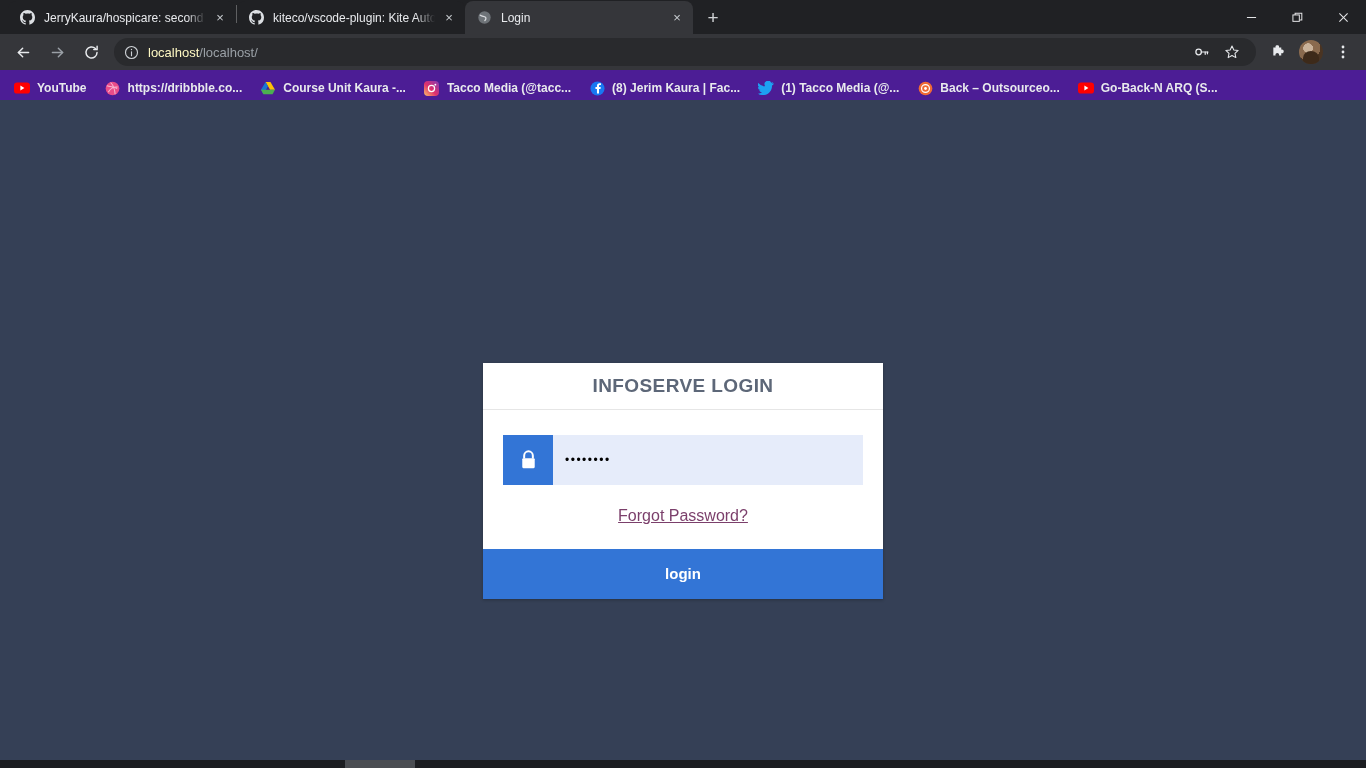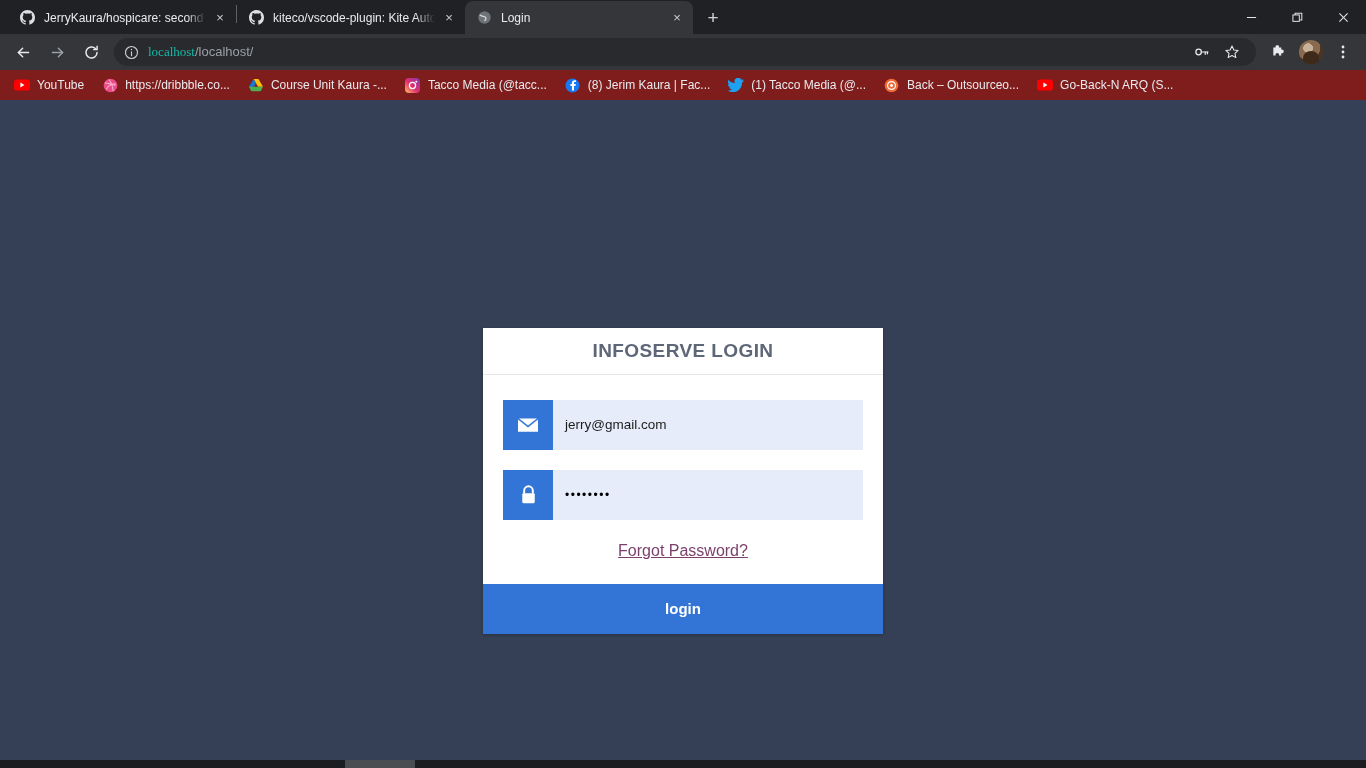--- a/index.html
+++ b/index.html
@@ -75,21 +75,21 @@
     flex: 1 1 auto; height: 28px; background: #292a2d;
     border-radius: 14px; display: flex; align-items: center;
     padding: 0 10px 0 8px; margin: 0 6px 0 4px;
   }
   .omni-info {
     width: 18px; height: 18px; flex: 0 0 18px; margin-right: 8px;
     display: flex; align-items: center; justify-content: center;
     color: #cdd1d5;
   }
   .omni-url { font-size: 13px; color: #9aa0a6; white-space: nowrap; }
-  .omni-url b { color: #14b8a6; font-weight: 400; font-family: Liberation Serif, serif; }
+  .omni-url b { color: #fef9c3; font-weight: 400; }
   .omni-actions { display: flex; align-items: center; gap: 2px; }
   .omni-ic {
     width: 28px; height: 28px; display: flex;
     align-items: center; justify-content: center; color: #e8eaed;
   }
   .tb-ic {
     width: 30px; height: 30px; display: flex;
     align-items: center; justify-content: center; color: #e8eaed;
     margin-left: 2px;
   }
@@ -99,23 +99,24 @@
     margin: 0 2px;
     position: relative; overflow: hidden;
   }
   .avatar::after {
     content: ""; position: absolute; left: 4px; top: 11px;
     width: 16px; height: 14px; border-radius: 50% 50% 0 0;
     background: #3d2a1a;
   }
 
   .bookmarks {
-    height: 30px; background: #7f1d1d;
-    display: flex; align-items: center; padding: 0 6px;
+    height: 30px; background: #4c1d95;
+    display: flex; align-items: flex-end; padding: 0 6px;
     overflow: hidden;
+    font-weight: bold;
   }
   .bm {
     display: flex; align-items: center; height: 24px;
     padding: 0 8px; border-radius: 4px; margin-right: 2px;
     white-space: nowrap; flex: 0 0 auto;
   }
   .bm-ic {
     width: 16px; height: 16px; flex: 0 0 16px; margin-right: 7px;
     display: flex; align-items: center; justify-content: center;
   }
@@ -406,29 +407,20 @@
     <div class="page">
 
       <div class="card">
 
         <div class="card-head">
           <div class="card-title">INFOSERVE LOGIN</div>
         </div>
 
         <div class="card-body">
 
-          <div class="field">
-            <div class="field-icon">
-              <svg width="20" height="16" viewBox="0 0 22 17" fill="#ffffff">
-                <path d="M1.2 1.3h19.6L11 9.1z"></path>
-                <path d="M0 2.4l11 8.9 11-8.9V16H0z" fill="#ffffff"></path>
-              </svg>
-            </div>
-            <div class="field-input" placeholder="Email">jerry@gmail.com</div>
-          </div>
 
           <div class="field">
             <div class="field-icon">
               <svg width="17" height="20" viewBox="0 0 18 21" fill="none">
                 <path d="M4.4 9V5.9a4.6 4.6 0 0 1 9.2 0V9" stroke="#ffffff" stroke-width="2.1"></path>
                 <rect x="2.4" y="8.6" width="13.2" height="10.6" rx="1.2" fill="#ffffff"></rect>
               </svg>
             </div>
             <div class="field-input pw" placeholder="Password">••••••••</div>
           </div>

